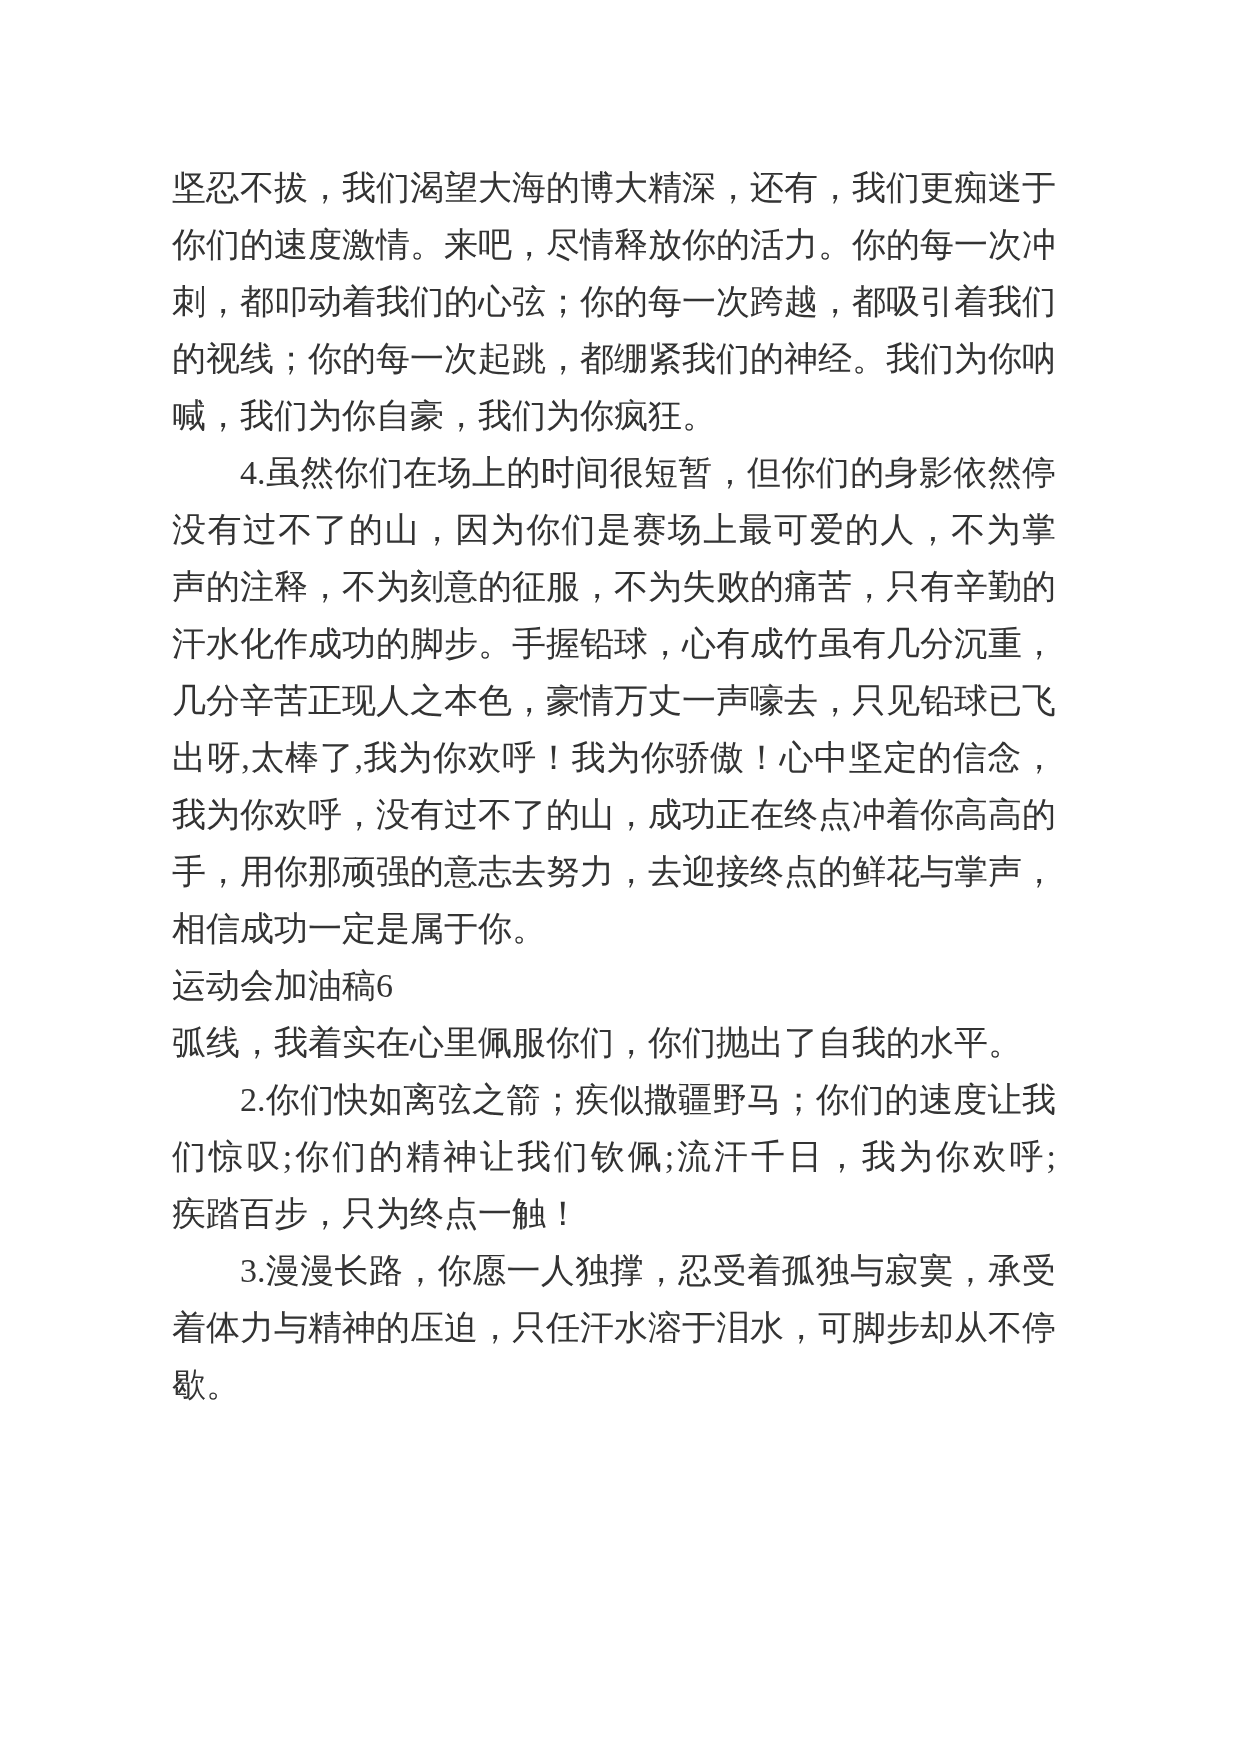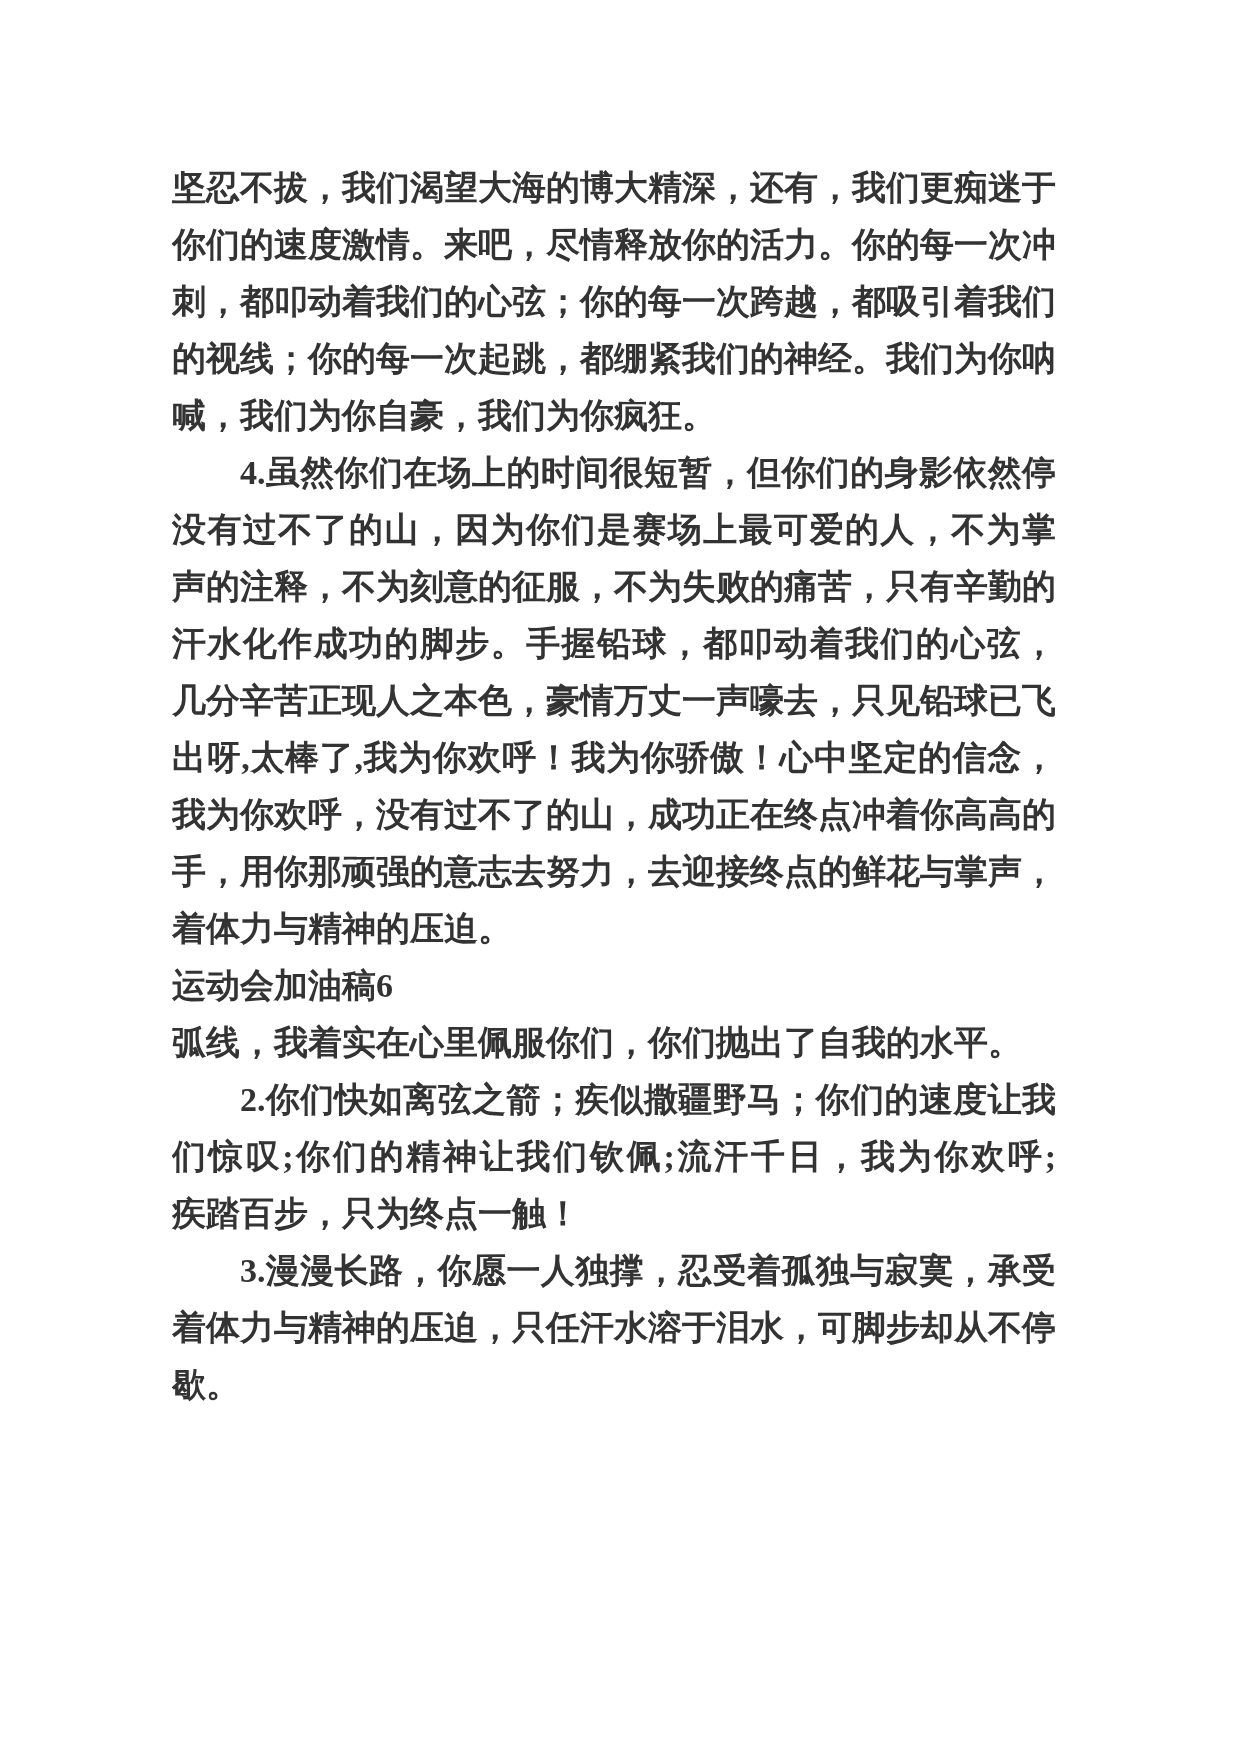--- a/index.html
+++ b/index.html
@@ -28,21 +28,21 @@
     top: 159px;
     width: 884px;
     color: #333333;
   }
   .line {
     height: 57px;
     line-height: 57px;
     font-size: 34px;
     letter-spacing: 0;
     overflow: hidden;
-    font-weight: 700;
+    font-weight: 400;
   }
   .line.fill {
     text-align: justify;
     text-align-last: justify;
   }
   .line.indent {
     text-indent: 68px;
   }
 </style>
 </head>
@@ -51,26 +51,26 @@
 <div class="page">
   <div class="text-block" style="color: rgb(51, 51, 51);">
       <div class="line fill">坚忍不拔，我们渴望大海的博大精深，还有，我们更痴迷于</div>
       <div class="line fill">你们的速度激情。来吧，尽情释放你的活力。你的每一次冲</div>
       <div class="line fill">刺，都叩动着我们的心弦；你的每一次跨越，都吸引着我们</div>
       <div class="line fill">的视线；你的每一次起跳，都绷紧我们的神经。我们为你呐</div>
       <div class="line">喊，我们为你自豪，我们为你疯狂。</div>
       <div class="line fill indent">4.虽然你们在场上的时间很短暂，但你们的身影依然停</div>
       <div class="line fill">没有过不了的山，因为你们是赛场上最可爱的人，不为掌</div>
       <div class="line fill">声的注释，不为刻意的征服，不为失败的痛苦，只有辛勤的</div>
-      <div class="line fill">汗水化作成功的脚步。手握铅球，都叩动着我们的心弦，</div>
+      <div class="line fill">汗水化作成功的脚步。手握铅球，心有成竹虽有几分沉重，</div>
       <div class="line fill">几分辛苦正现人之本色，豪情万丈一声嚎去，只见铅球已飞</div>
       <div class="line fill">出呀,太棒了,我为你欢呼！我为你骄傲！心中坚定的信念，</div>
       <div class="line fill">我为你欢呼，没有过不了的山，成功正在终点冲着你高高的招</div>
       <div class="line fill">手，用你那顽强的意志去努力，去迎接终点的鲜花与掌声，</div>
-      <div class="line">着体力与精神的压迫。</div>
+      <div class="line">相信成功一定是属于你。</div>
       <div class="line">运动会加油稿6</div>
       <div class="line">弧线，我着实在心里佩服你们，你们抛出了自我的水平。</div>
       <div class="line fill indent">2.你们快如离弦之箭；疾似撒疆野马；你们的速度让我</div>
       <div class="line fill">们惊叹;你们的精神让我们钦佩;流汗千日，我为你欢呼;</div>
       <div class="line">疾踏百步，只为终点一触！</div>
       <div class="line fill indent">3.漫漫长路，你愿一人独撑，忍受着孤独与寂寞，承受</div>
       <div class="line fill">着体力与精神的压迫，只任汗水溶于泪水，可脚步却从不停</div>
       <div class="line">歇。</div>
     </div>
 </div>

